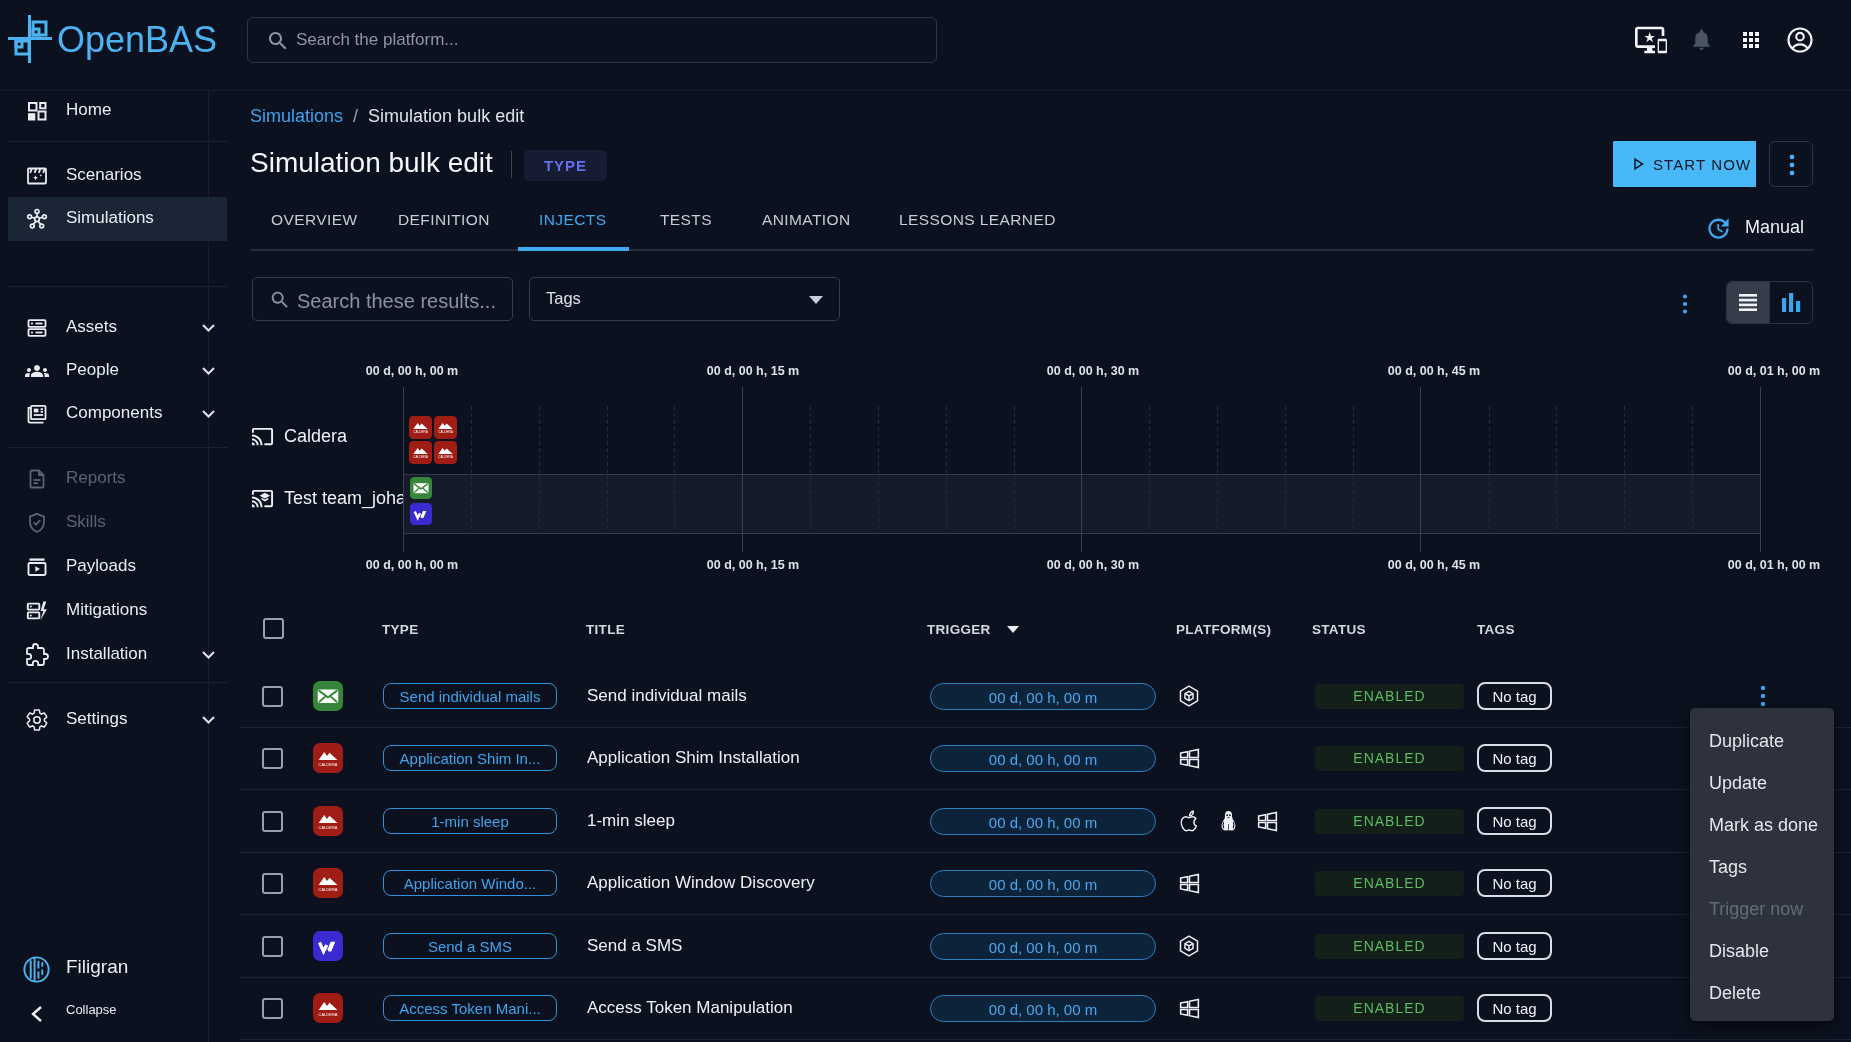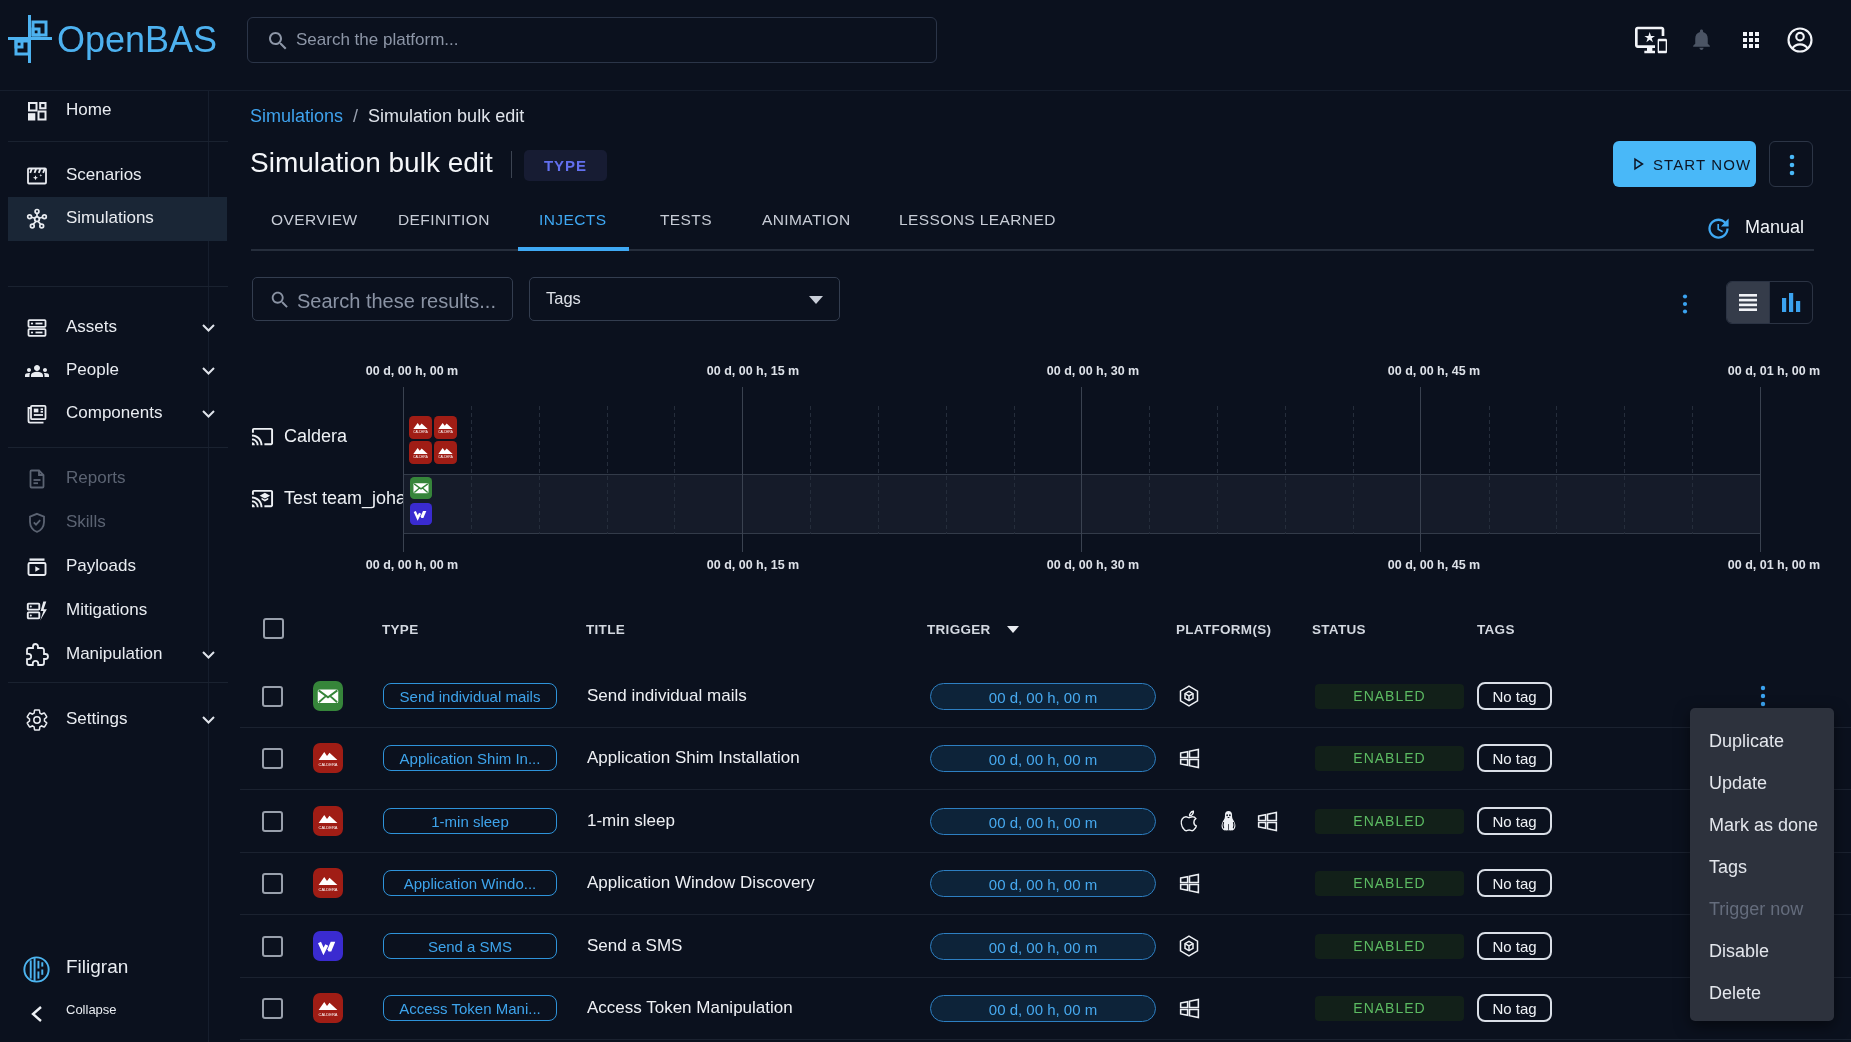--- a/index.html
+++ b/index.html
@@ -21,21 +21,21 @@
 .mitem.grey .mlabel { color:#5b6372; }
 .sdiv { position:absolute; left:0; width:220px; height:1px; background:#1a2230; }
 .sel { background:#1a2636; }
 
 #bc { position:absolute; left:250px; top:106px; font-size:18px; }
 #bc a { color:#3fa3ee; text-decoration:none; }
 #bc .sep { color:#9aa2b1; margin:0 10px; }
 #title { position:absolute; left:250px; top:147px; font-size:28px; font-weight:400; color:#f4f6f9; }
 #tdiv { position:absolute; left:511px; top:151px; width:1px; height:27px; background:#3c4452; }
 #draft { position:absolute; left:524px; top:150px; width:83px; height:31px; background:#171c33; border-radius:5px; color:#626fee; font-size:15px; font-weight:bold; letter-spacing:1px; text-align:center; line-height:31px; }
-#startbtn { position:absolute; left:1613px; top:141px; width:143px; height:46px; background:#49b8f8; border-radius:6px; color:#0d1525; }
+#startbtn { position:absolute; left:1613px; top:141px; width:143px; height:46px; background:#49b8f8; border-radius:1px; color:#0d1525; }
 #startbtn .lbl { position:absolute; left:40px; top:15px; font-size:15px; letter-spacing:1.1px; font-weight:500; white-space:nowrap; }
 #dotsbtn { position:absolute; left:1769px; top:141px; width:44px; height:46px; border:1px solid #2c3546; border-radius:6px; }
 .tab { position:absolute; top:211px; font-size:15.5px; letter-spacing:0.4px; color:#c7ccd6; }
 .tab.active { color:#3fa9f4; }
 #tabline { position:absolute; left:251px; top:249px; width:1563px; height:1.5px; background:#262e3c; }
 #tabind { position:absolute; left:518px; top:247px; width:111px; height:3.5px; background:#3fa9f4; }
 #manual { position:absolute; left:1745px; top:217px; font-size:18px; color:#eef1f5; }
 
 .inputbox { position:absolute; top:277px; height:44px; border:1px solid #333d4f; border-radius:5px; }
 #fsearch { left:252px; width:261px; }
@@ -208,21 +208,21 @@
           <circle cx="5.8" cy="7.6" r="1" fill="#e9ecf1" stroke="none"></circle>
           <circle cx="5.8" cy="16.4" r="1" fill="#e9ecf1" stroke="none"></circle>
           <path d="M18.3 2.6 15.6 12 h2.8 L15.2 21.4 21.9 10.2 h-3.3 L21.3 2.6 Z" fill="#e9ecf1" stroke="none"></path>
         </svg>
     <div class="mlabel">Mitigations</div>
   </div>
   <div class="mitem" style="top:553px">
     <svg class="mico" viewBox="0 0 24 24" fill="none" stroke="#e9ecf1" stroke-width="1.8">
           <path d="M20.5 11H19V7c0-1.1-.9-2-2-2h-4V3.5C13 2.12 11.88 1 10.5 1S8 2.12 8 3.5V5H4c-1.1 0-1.99.9-1.99 2v3.8H3.5c1.49 0 2.7 1.21 2.7 2.7s-1.21 2.7-2.7 2.7H2V20c0 1.1.9 2 2 2h3.8v-1.5c0-1.49 1.21-2.7 2.7-2.7 1.49 0 2.7 1.21 2.7 2.7V22H17c1.1 0 2-.9 2-2v-4h1.5c1.38 0 2.5-1.12 2.5-2.5S21.88 11 20.5 11z"></path>
         </svg>
-    <div class="mlabel">Manipulation</div>
+    <div class="mlabel">Installation</div>
     <svg class="chev" width="15" height="12" viewBox="0 0 15 12" fill="none" stroke="#dfe3ea" stroke-width="2">
           <path d="M2 3 7.5 8.5 13 3"></path>
         </svg>
   </div>
   <div class="sdiv" style="top:602px"></div>
   <div class="mitem" style="top:618px">
     <svg class="mico" viewBox="0 0 24 24" fill="none" stroke="#e9ecf1" stroke-width="1.5">
           <path d="M19.43 12.98c.04-.32.07-.64.07-.98s-.03-.66-.07-.98l2.11-1.65c.19-.15.24-.42.12-.64l-2-3.46c-.12-.22-.39-.3-.61-.22l-2.49 1c-.52-.4-1.08-.73-1.69-.98l-.38-2.65C14.46 2.18 14.25 2 14 2h-4c-.25 0-.46.18-.49.42l-.38 2.65c-.61.25-1.17.59-1.69.98l-2.49-1c-.23-.09-.49 0-.61.22l-2 3.46c-.13.22-.07.49.12.64l2.11 1.65c-.04.32-.07.65-.07.98s.03.66.07.98l-2.11 1.65c-.19.15-.24.42-.12.64l2 3.46c.12.22.39.3.61.22l2.49-1c.52.4 1.08.73 1.69.98l.38 2.65c.03.24.24.42.49.42h4c.25 0 .46-.18.49-.42l.38-2.65c.61-.25 1.17-.59 1.69-.98l2.49 1c.23.09.49 0 .61-.22l2-3.46c.12-.22.07-.49-.12-.64l-2.11-1.65z"></path>
           <circle cx="12" cy="12" r="3.2"></circle>
         </svg>

